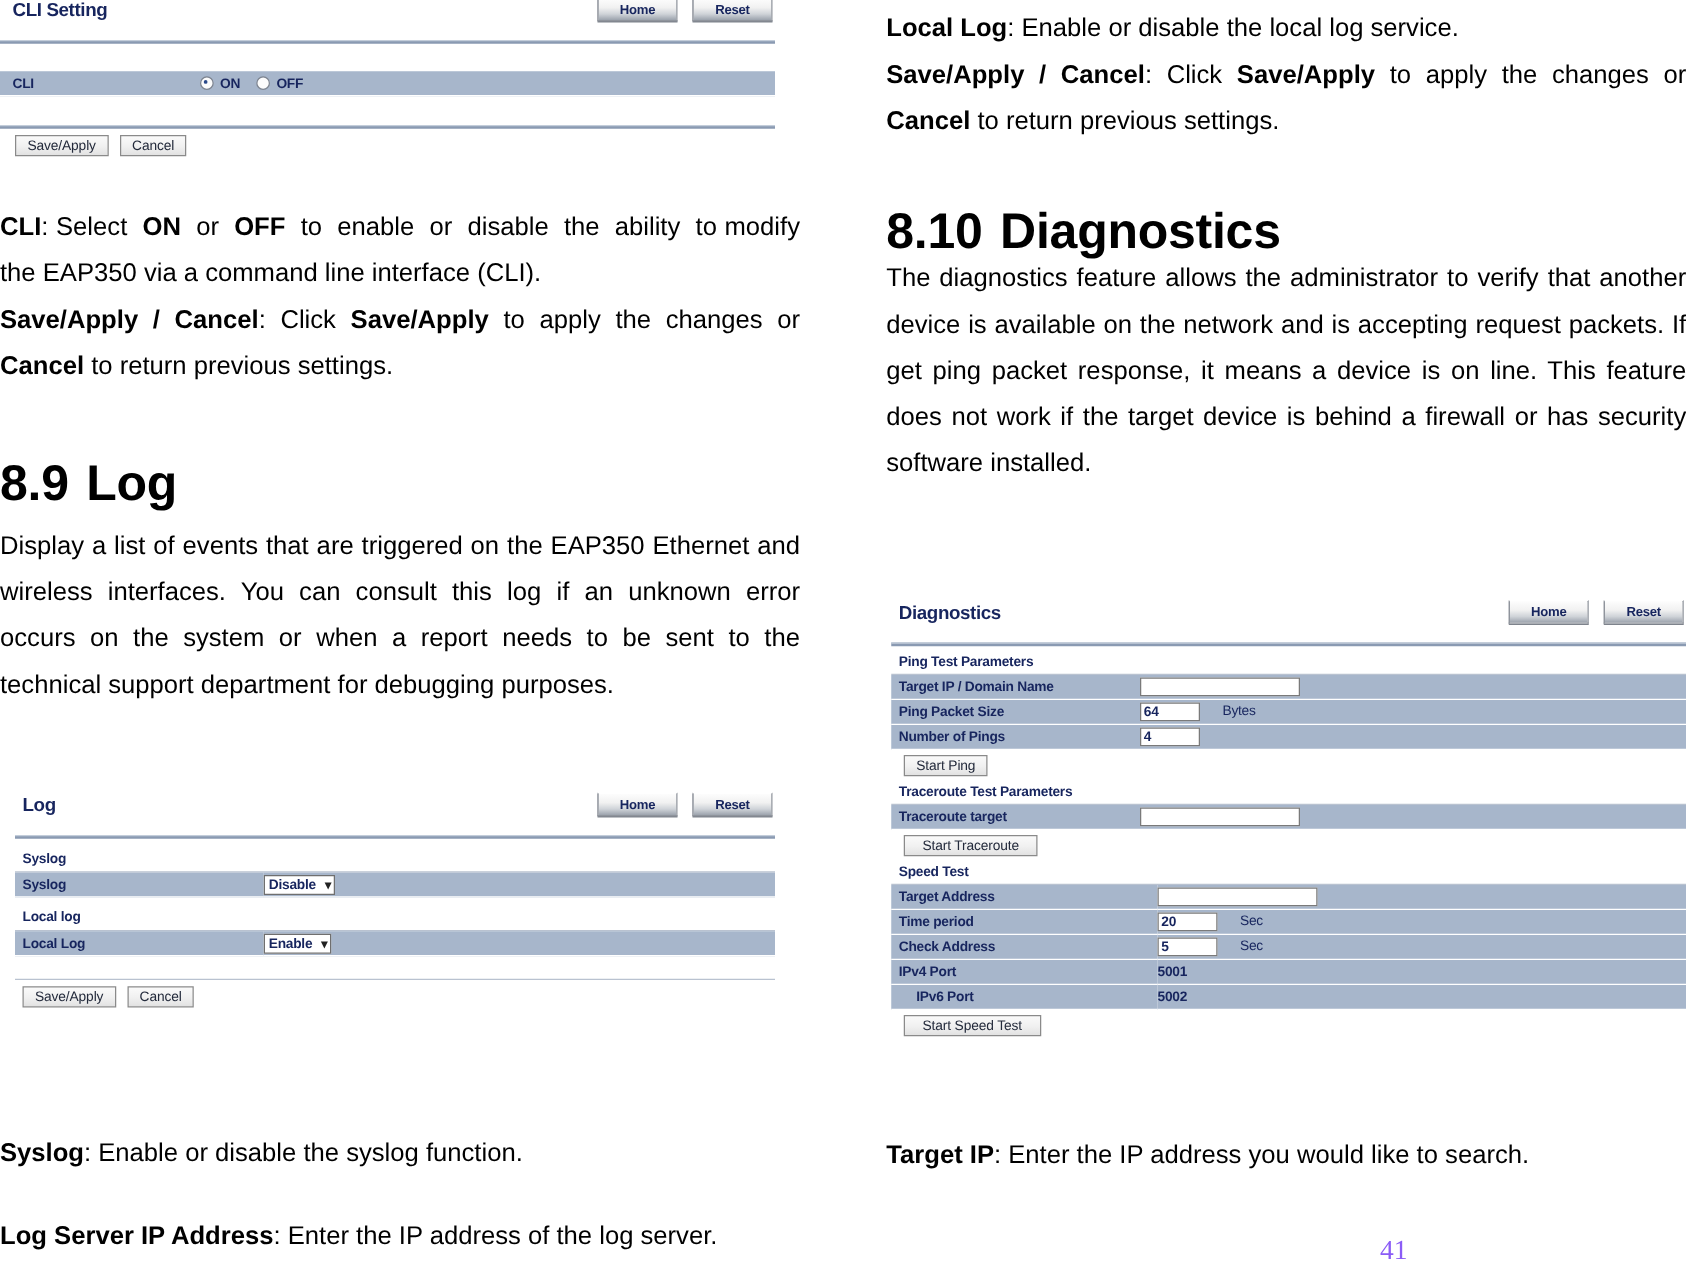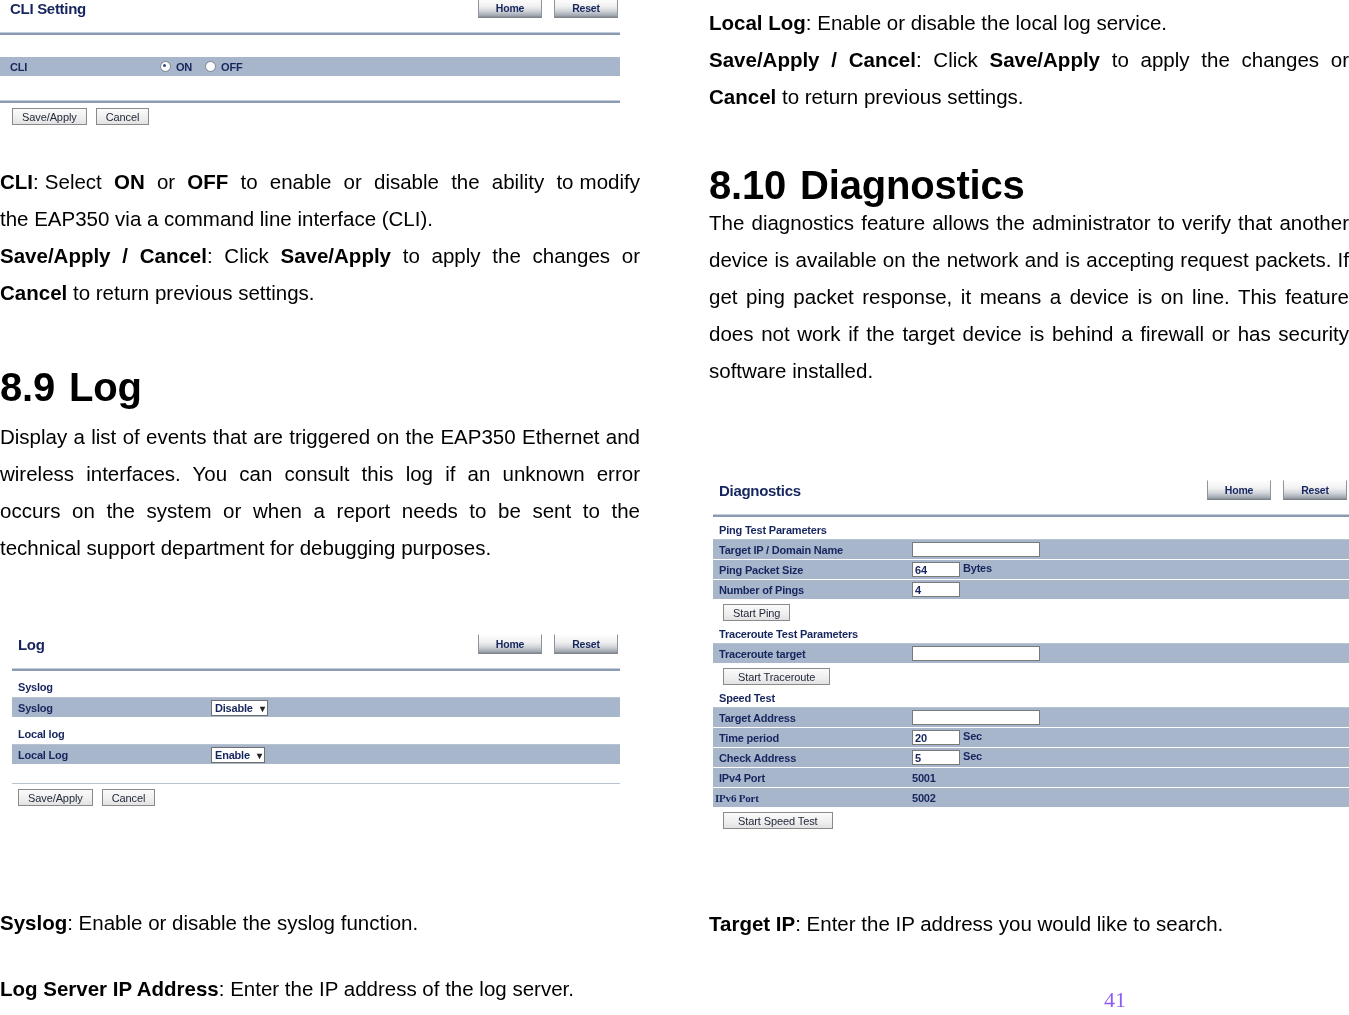--- a/index.html
+++ b/index.html
@@ -85,21 +85,21 @@
     display:inline-block;vertical-align:middle;
     height:15px;background:#ffffff;
     border:1px solid #7a7a7a;
     font-size:11px;color:#17255e;
     padding:0 2px;line-height:15px;
     box-sizing:border-box;
     font-family:"Liberation Sans", sans-serif;
   }
   .inp-wide{width:128px;}
   .inp-small{width:48px;}
-  .unit{font-size:11px;font-weight:bold;color:#17255e;margin-left:3px;}
+  .unit{font-size:11px;font-weight:normal;color:#17255e;margin-left:18px;}
   .sel{
     display:inline-block;vertical-align:middle;
     height:16px;min-width:52px;
     background:#ffffff;border:1px solid #6f6f6f;
     font-size:11px;color:#17255e;
     padding:0 14px 0 3px;line-height:15px;
     position:relative;box-sizing:border-box;
   }
   .sel .caret{
     position:absolute;right:2px;top:1px;
@@ -326,21 +326,21 @@
           <td class="lbl-col" style="width:193px;padding-left:6px;">Check Address</td>
           <td class="val">
             <span class="inp inp-small">5</span><span class="unit">Sec</span>
           </td>
         </tr>
         <tr>
           <td class="lbl-col" style="width:193px;padding-left:6px;">IPv4 Port</td>
           <td class="val">5001</td>
         </tr>
         <tr>
-          <td class="lbl-col" style="width:193px;padding-left:2px;font-family:Liberation Serif, serif;">IPv6 Port</td>
+          <td class="lbl-col" style="width:193px;padding-left:20px;">IPv6 Port</td>
           <td class="val">5002</td>
         </tr>
       </tbody>
         </table>
       <div class="btn-row" style="margin:4px 0 0 10px;">
         <div class="btn" style="padding:0 14px;">Start Speed Test</div>
       </div>
     </div>
 
     <p class="para" style="position:absolute;left:0;top:905px;width:640px;text-align:left;">

